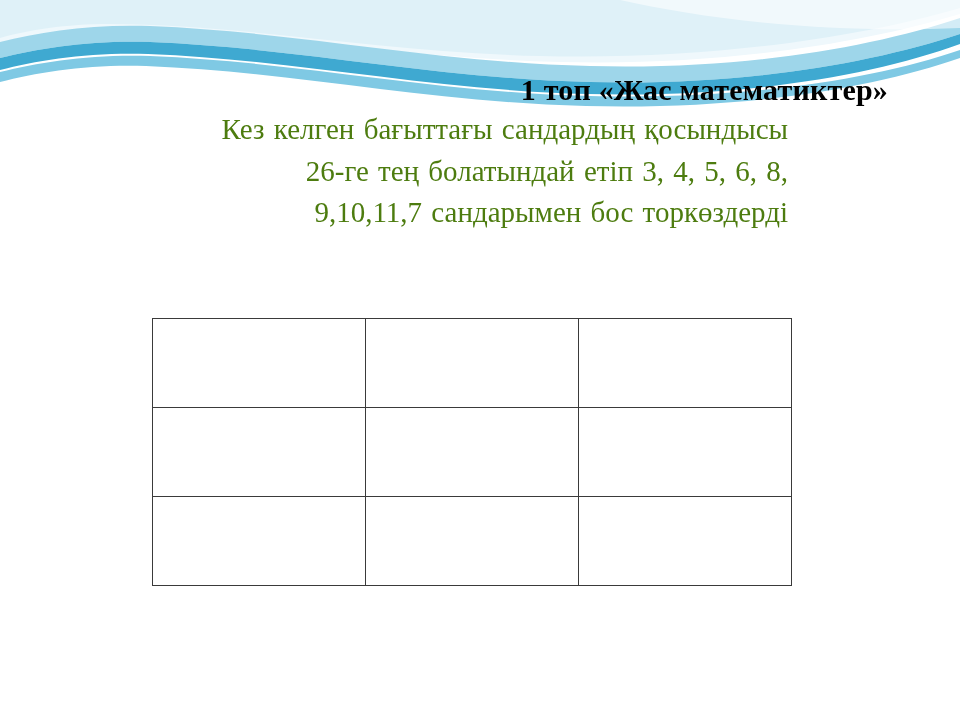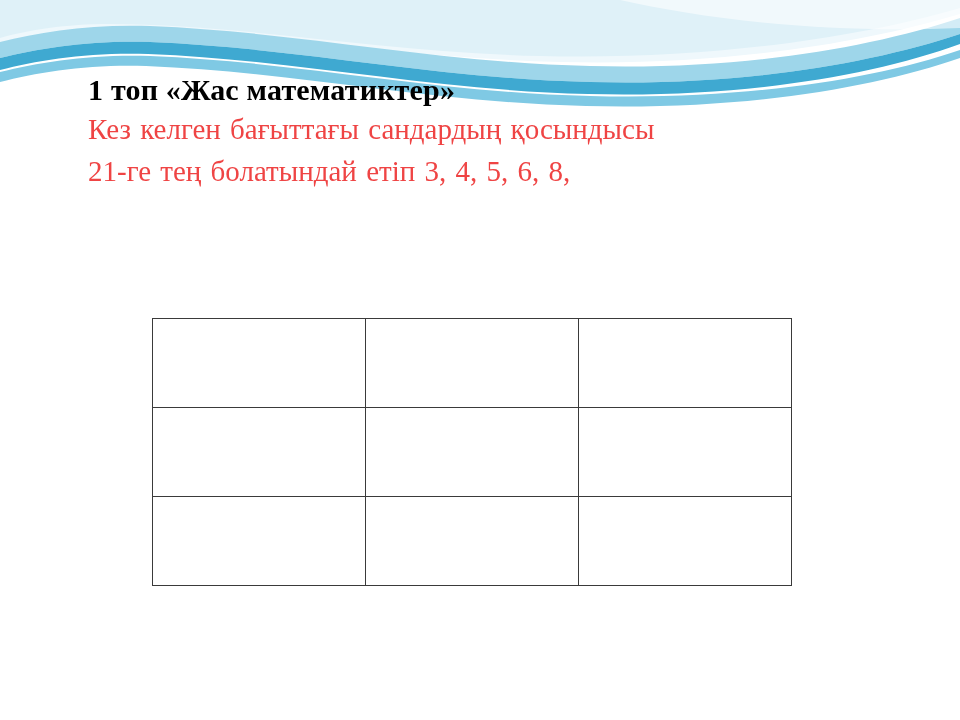--- a/index.html
+++ b/index.html
@@ -13,20 +13,21 @@
     font-family: "Liberation Serif", serif;
     overflow: hidden;
     position: relative;
   }
   .slide {
     position: relative;
     width: 960px;
     height: 720px;
     background: #ffffff;
     overflow: hidden;
+    text-align: right;
   }
   .decor-top {
     position: absolute;
     top: 0;
     left: 0;
     width: 960px;
     height: 120px;
     pointer-events: none;
   }
   .content {
@@ -40,21 +41,21 @@
     font-weight: bold;
     font-size: 30px;
     color: #000000;
     line-height: 1.18;
     margin: 0 0 2px 0;
     letter-spacing: 0.2px;
   }
   .body-text {
     font-family: "Liberation Serif", serif;
     font-size: 29px;
-    color: #ef4444;
+    color: #4d7c0f;
     line-height: 1.42;
     margin: 0;
     max-width: 700px;
     word-spacing: 2px;
   }
   .body-text span {
     display: block;
   }
   .grid-wrap {
     position: absolute;
@@ -88,21 +89,22 @@
     <path d="M0,42 C40,32 90,24 150,26 C300,32 430,62 590,66 C740,70 870,48 960,18 L960,34 C870,64 740,86 590,82 C430,78 300,48 150,42 C92,40 40,48 0,58 Z" fill="#9ed6ea"></path>
     <path d="M0,58 C40,48 92,40 150,42 C300,48 430,78 590,82 C740,86 870,64 960,34 L960,44 C872,76 742,98 588,94 C428,90 298,60 148,54 C90,52 38,60 0,70 Z" fill="#3fa9d1"></path>
     <path d="M0,72 C40,62 92,54 150,56 C300,62 430,92 590,96 C742,100 872,80 960,50 L960,58 C874,88 744,110 586,106 C426,102 296,72 146,66 C90,64 38,72 0,82 Z" fill="#7fc9e4"></path>
     <path d="M620,0 C700,18 820,34 960,28 L960,0 Z" fill="#ffffff" opacity="0.55"></path>
   </svg>
 
   <div class="content">
     <div class="title">1 топ «Жас математиктер»</div>
     <div class="body-text">
       <span>Кез келген бағыттағы сандардың қосындысы</span>
-      <span>21-ге тең болатындай етіп 3, 4, 5, 6, 8,</span>
+      <span>26-ге тең болатындай етіп 3, 4, 5, 6, 8,</span>
+      <span>9,10,11,7  сандарымен  бос торкөздерді</span>
     </div>
   </div>
 
   <div class="grid-wrap">
     <table class="grid">
       <tbody>
         <tr>
           <td></td>
           <td></td>
           <td></td>

